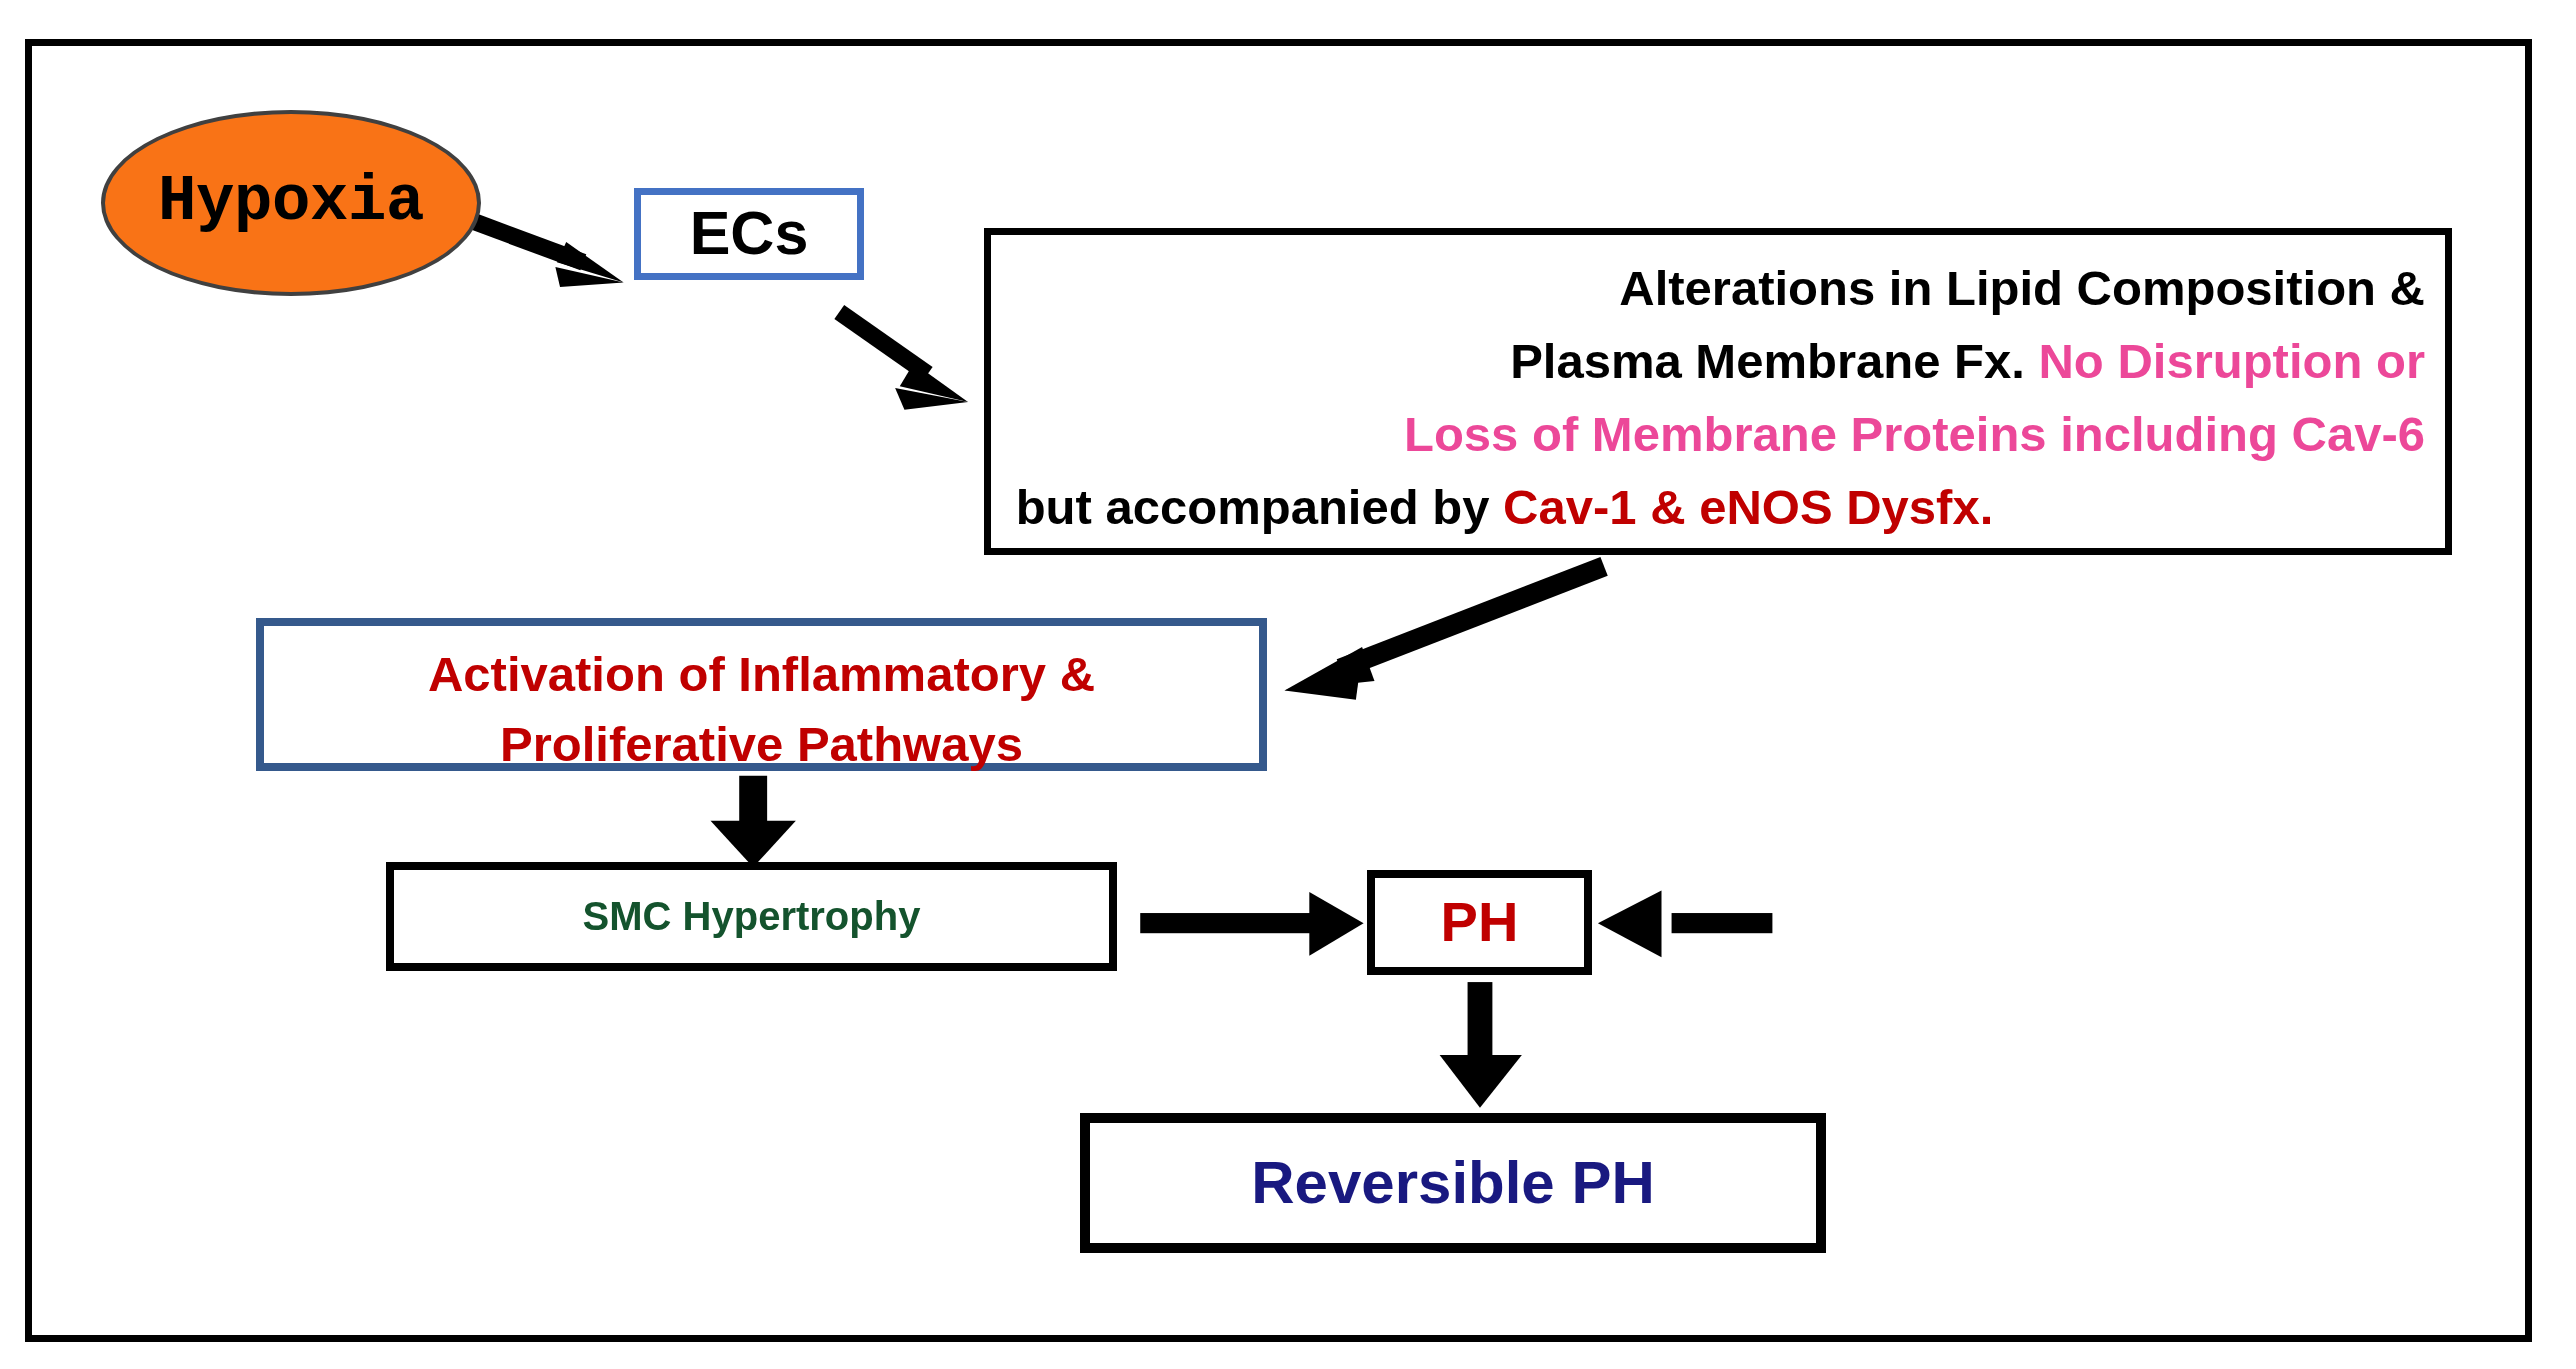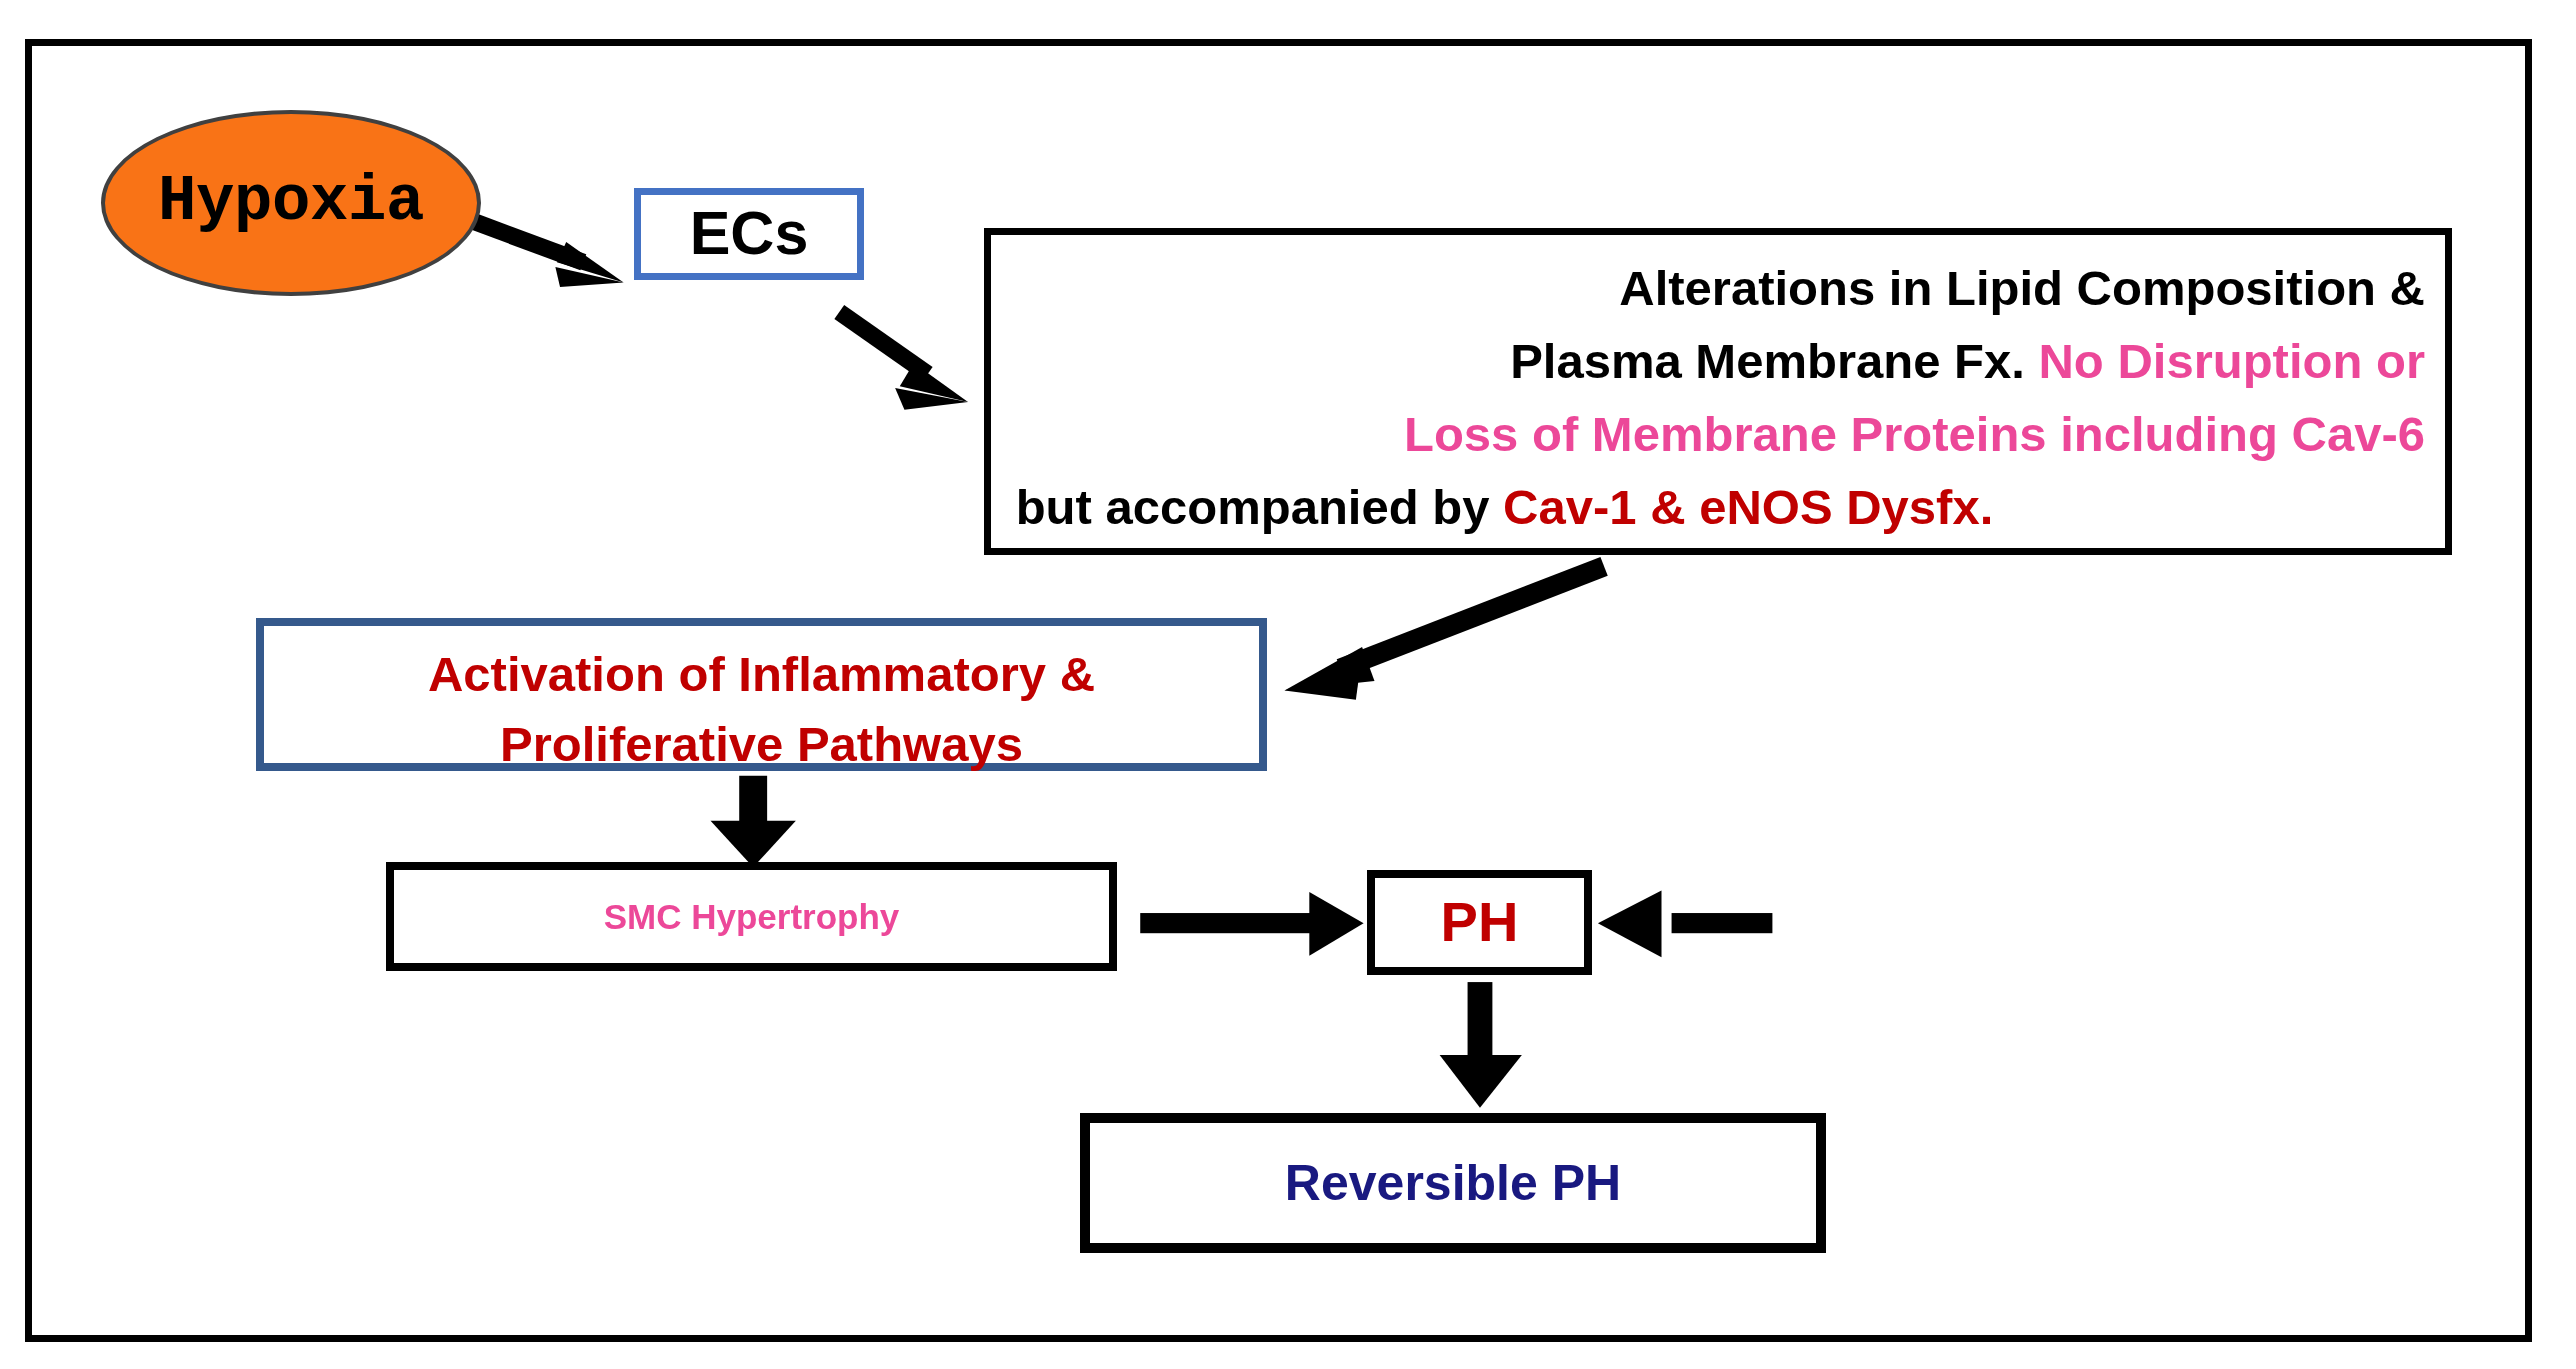--- a/index.html
+++ b/index.html
@@ -126,23 +126,23 @@
 
   
   .box-smc {
     left: 386px;
     top: 862px;
     width: 731px;
     height: 109px;
     border: 8.5px solid #000000;
   }
   .box-smc .label {
-    font-size: 35px;
-    font-weight: bold;
-    color: #ec4899;
+    font-size: 40px;
+    font-weight: bold;
+    color: #14532d;
     white-space: nowrap;
   }
 
   
   .box-ph {
     left: 1367px;
     top: 870px;
     width: 225px;
     height: 105px;
     border: 8.5px solid #000000;
@@ -170,21 +170,21 @@
 
   
   .box-reversible {
     left: 1080px;
     top: 1113px;
     width: 746px;
     height: 140px;
     border: 10px solid #000000;
   }
   .box-reversible .label {
-    font-size: 50px;
+    font-size: 60px;
     font-weight: bold;
     color: #191980;
     white-space: nowrap;
   }
 
   
   .arrows {
     position: absolute;
     left: 0;
     top: 0;

